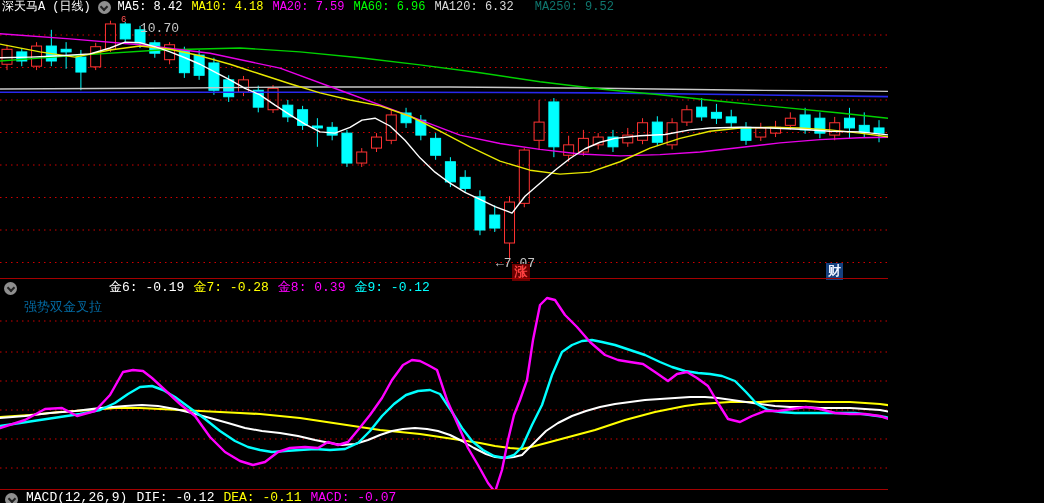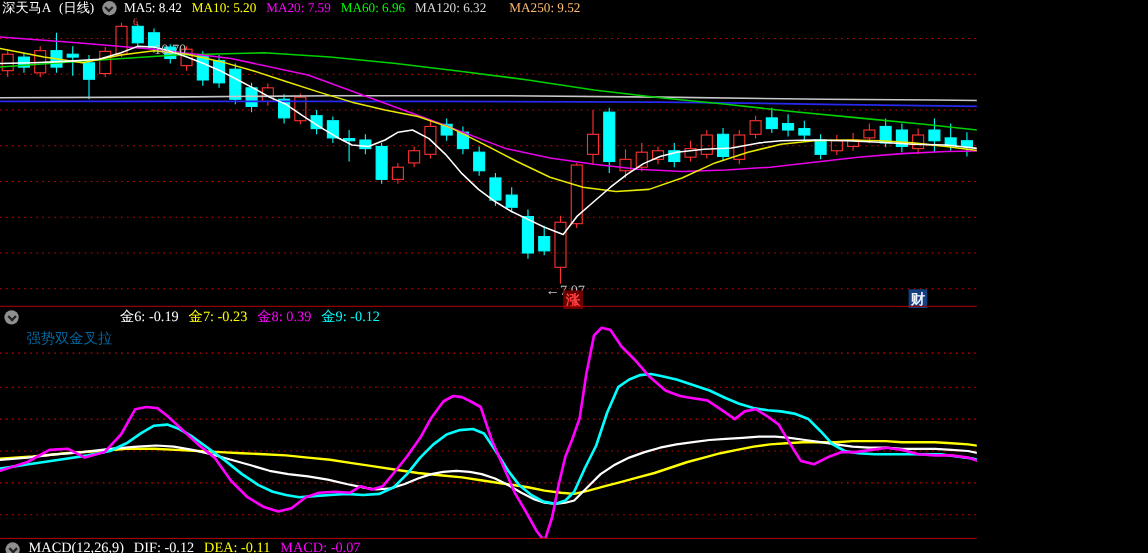--- a/index.html
+++ b/index.html
@@ -1,17 +1,17 @@
 <!DOCTYPE html>
 <html><head>
 <meta charset="utf-8">
 <style>
   html,body{margin:0;padding:0;background:#000;}
   .screen{position:relative;width:888px;height:503px;background:#000;overflow:hidden;
-          font-family:Liberation Serif, serif;}
+          font-family:Liberation Mono, monospace;}
   .titlebar{position:absolute;left:0;top:0;width:100%;height:14px;display:flex;
             align-items:center;gap:7px;padding-left:2px;font-size:12px;line-height:14px;white-space:nowrap;}
   .title{color:#fff;}
   .chev{width:13px;height:13px;border-radius:50%;background:#8f8f8f;display:inline-block;flex:0 0 auto;position:relative;}
   .chev::after{content:"";position:absolute;left:3.5px;top:3px;width:4px;height:4px;
                border-right:2px solid #222;border-bottom:2px solid #222;transform:rotate(45deg);}
   .legend{display:flex;gap:9px;}
   .legend span{white-space:nowrap;}
   .chartwrap{position:absolute;left:0;width:1044px;}
   svg{display:block;}
@@ -33,25 +33,25 @@
 <body>
 
 <div class="screen">
 
   <div class="titlebar">
     <span class="title">深天马A</span>
     <span class="title">(日线)</span>
     <span class="chev"></span>
     <span class="legend" id="ma-legend">
         <span style="color: rgb(255, 255, 255); text-align: center;">MA5: 8.42</span>
-        <span style="color: rgb(255, 255, 0);">MA10: 5.20</span>
+        <span style="color: rgb(255, 255, 0);">MA10: 4.18</span>
         <span style="color: rgb(255, 0, 255);">MA20: 7.59</span>
         <span style="color: rgb(0, 255, 0);">MA60: 6.96</span>
         <span style="color: rgb(216, 216, 216);">MA120: 6.32</span>
-        <span style="color: #fdba74; padding-left: 12px;">MA250: 9.52</span>
+        <span style="color: #0f766e; padding-left: 12px;">MA250: 9.52</span>
       </span>
   </div>
 
   <div class="chartwrap" style="top:14px;height:264px;">
     <svg id="candle-svg" width="1044" height="264">
         <line x1="0" y1="20.999999999999954" x2="1044" y2="20.999999999999954" stroke="#cf0000" stroke-width="1" stroke-dasharray="1.5 4"></line>
         <line x1="0" y1="53.49999999999996" x2="1044" y2="53.49999999999996" stroke="#cf0000" stroke-width="1" stroke-dasharray="1.5 4"></line>
         <line x1="0" y1="85.99999999999996" x2="1044" y2="85.99999999999996" stroke="#cf0000" stroke-width="1" stroke-dasharray="1.5 4"></line>
         <line x1="0" y1="118.49999999999996" x2="1044" y2="118.49999999999996" stroke="#cf0000" stroke-width="1" stroke-dasharray="1.5 4"></line>
         <line x1="0" y1="150.99999999999994" x2="1044" y2="150.99999999999994" stroke="#cf0000" stroke-width="1" stroke-dasharray="1.5 4"></line>
@@ -271,34 +271,34 @@
         <polyline points="0,78.2 200,78.2 400,78.2 600,78.85 750,80.79999999999995 900,82.74999999999991 1000,84.05 1028,84.69999999999999" fill="none" stroke="#2828ee" stroke-width="1.6" stroke-linejoin="round" stroke-linecap="round"></polyline>
         <polyline points="0,74.94999999999996 150,74.29999999999997 300,73 450,73 600,74.29999999999997 750,76.24999999999993 850,76.89999999999992 950,78.2 1025,78.85" fill="none" stroke="#c8c8c8" stroke-width="1.4" stroke-linejoin="round" stroke-linecap="round"></polyline>
         <polyline points="0,46.99999999999998 80,41.149999999999984 160,35.94999999999998 240,33.99999999999991 300,37.89999999999994 360,43.74999999999993 420,50.900000000000006 480,58.69999999999996 540,67.8 600,74.94999999999996 660,80.79999999999995 720,87.29999999999993 780,93.14999999999992 840,98.99999999999991 900,105.5 960,111.99999999999997 1000,117.19999999999999 1025,121.0999999999999" fill="none" stroke="#00d200" stroke-width="1.4" stroke-linejoin="round" stroke-linecap="round"></polyline>
         <polyline points="0,19.69999999999998 70,24.899999999999984 140,30.74999999999998 210,39.19999999999991 280,54.14999999999994 340,76.24999999999993 400,98.34999999999992 460,121.0999999999999 500,129.54999999999995 540,135.39999999999992 580,139.94999999999996 620,141.89999999999992 660,140.59999999999994 700,138 740,133.45 780,128.89999999999998 820,125.64999999999992 860,123.69999999999996 900,123.04999999999997 940,124.99999999999993 980,127.6 1010,130.19999999999993 1030,132.8" fill="none" stroke="#e800e8" stroke-width="1.4" stroke-linejoin="round" stroke-linecap="round"></polyline>
         <polyline points="0,30.09999999999999 40,37.89999999999994 75,43.099999999999945 110,35.94999999999998 140,32.04999999999995 170,35.3 200,41.79999999999997 230,50.24999999999991 260,59.99999999999993 290,69.74999999999996 320,78.85 350,85.99999999999996 380,91.84999999999994 410,102.24999999999996 440,117.19999999999999 470,132.8 500,147.0999999999999 530,156.19999999999996 560,160.1 590,158.14999999999992 620,147.74999999999991 650,134.09999999999997 680,124.34999999999994 710,117.19999999999999 740,113.94999999999993 770,113.29999999999995 800,113.94999999999993 830,115.9 860,119.14999999999993 890,123.04999999999997 920,128.89999999999998 950,136.04999999999993 980,143.20000000000002 1005,147.74999999999991 1025,150.34999999999997 1040,152.29999999999993" fill="none" stroke="#e8e800" stroke-width="1.4" stroke-linejoin="round" stroke-linecap="round"></polyline>
         <polyline points="0,43.74999999999993 30,43.099999999999945 60,41.79999999999997 90,39.849999999999895 110,33.99999999999991 125,28.149999999999917 140,28.799999999999905 155,32.69999999999993 170,37.89999999999994 185,43.74999999999993 200,50.24999999999991 215,58.04999999999997 230,65.84999999999992 245,74.29999999999997 260,80.79999999999995 275,91.19999999999996 290,100.94999999999999 305,110.0499999999999 320,117.84999999999997 335,119.14999999999993 350,113.29999999999995 362,106.14999999999999 375,104.19999999999992 390,111.99999999999997 405,126.2999999999999 420,143.85 435,158.14999999999992 450,169.1999999999999 465,178.29999999999995 480,185.44999999999996 495,192.59999999999994 512,199.09999999999997 525,182.2 540,169.1999999999999 555,156.19999999999996 570,144.49999999999997 585,134.74999999999994 600,128.24999999999997 615,124.34999999999994 640,121.75 665,120.44999999999992 690,115.9 710,113.94999999999993 740,113.29999999999995 770,113.94999999999993 800,115.24999999999991 830,117.19999999999999 860,117.84999999999997 890,121.0999999999999 915,131.49999999999991 935,144.49999999999997 958,158.7999999999999 978,166.59999999999997 995,165.29999999999998 1012,160.74999999999997 1040,155.54999999999998" fill="none" stroke="#ffffff" stroke-width="1.4" stroke-linejoin="round" stroke-linecap="round"></polyline>
       </svg>
   </div>
 
   <span class="sig6" style="left:121px;top:16px;">6</span>
-  <span class="pricetag" style="left:140px;top:38px;">10.70</span>
+  <span class="pricetag" style="left:140px;top:22px;">10.70</span>
   <span class="pricetag" style="left:496px;top:257px;">←7.07</span>
 
   <div class="badge badge-zhang" style="left:512px;top:264px;">涨</div>
   <div class="badge badge-cai" style="left:826px;top:263px;width:17px;">财</div>
 
   <div class="divider" style="top:278px;"></div>
 
   <div class="indheader">
     <span class="chev"></span>
     <span style="color:#0369a1;margin-top:40px;">强势双金叉拉</span>
     <span class="legend" id="ind-legend">
         <span style="color: rgb(255, 255, 255);">金6: -0.19</span>
-        <span style="color: rgb(255, 255, 0);">金7: -0.23</span>
+        <span style="color: rgb(255, 255, 0);">金7: -0.28</span>
         <span style="color: rgb(255, 0, 255);">金8: 0.39</span>
         <span style="color: rgb(0, 255, 255);">金9: -0.12</span>
       </span>
   </div>
 
   <div class="chartwrap" style="top:296px;height:193px;">
     <svg id="ind-svg" width="1044" height="193">
         <line x1="0" y1="25" x2="1044" y2="25" stroke="#cf0000" stroke-width="1" stroke-dasharray="1.5 4"></line>
         <line x1="0" y1="56" x2="1044" y2="56" stroke="#cf0000" stroke-width="1" stroke-dasharray="1.5 4"></line>
         <line x1="0" y1="85" x2="1044" y2="85" stroke="#cf0000" stroke-width="1" stroke-dasharray="1.5 4"></line>

